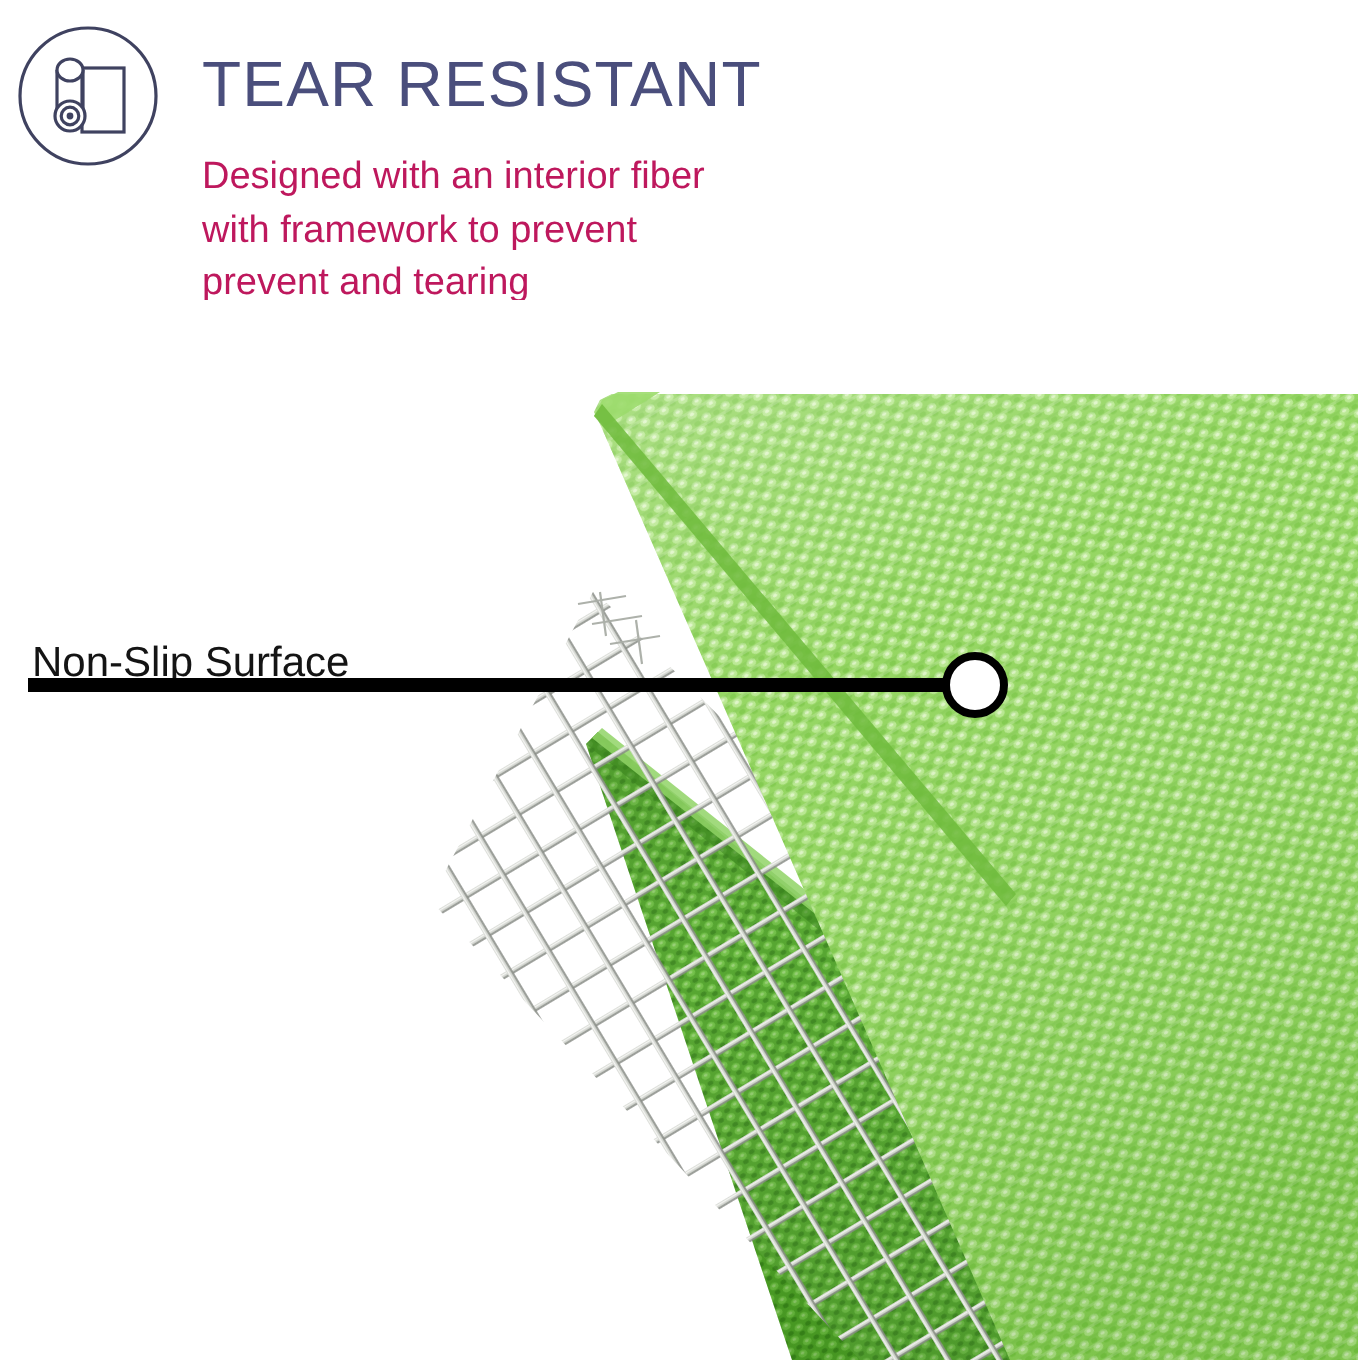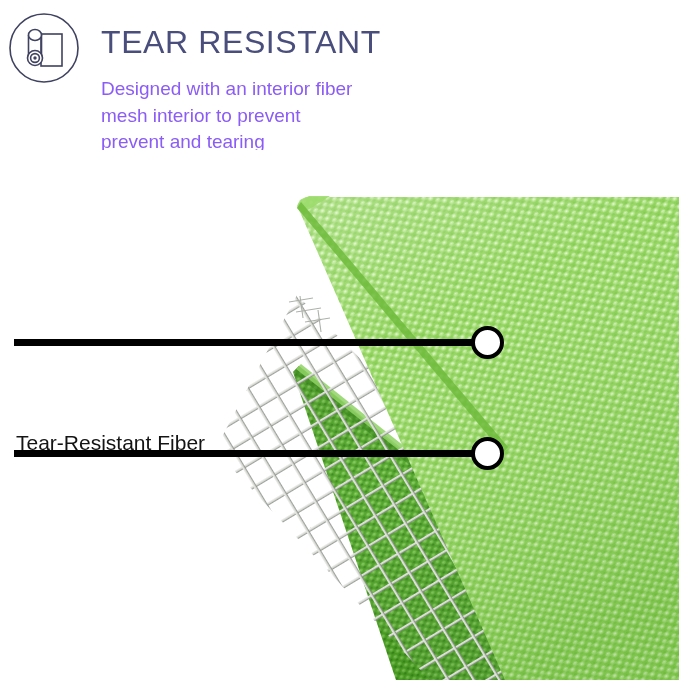--- a/index.html
+++ b/index.html
@@ -16,21 +16,21 @@
   #header{position:absolute;left:0;top:0;width:679px;height:175px;}
   #icon-badge{position:absolute;left:8px;top:12px;width:72px;height:72px;}
   #title{
     position:absolute;left:101px;top:26px;
     font-size:32px;font-weight:normal;letter-spacing:0.6px;
     color:#4a4e7c;line-height:1;white-space:nowrap;
   }
   #subtitle{
     position:absolute;left:101px;top:76px;width:360px;
     font-size:19px;font-weight:400;line-height:26.5px;
-    color:#8b5cf6;
+    color:#be185d;
   }
   #subtitle div{white-space:nowrap;}
 
   
   #photo{position:absolute;left:0;top:150px;width:679px;height:530px;overflow:hidden;}
 
   
   .callout{position:absolute;left:0;width:679px;height:40px;}
   .callout .cl-label{
     position:absolute;left:16px;bottom:12px;
@@ -68,21 +68,21 @@
         <circle cx="27" cy="46" r="7.5" fill="#fff" stroke="#3f4260" stroke-width="1.6"></circle>
         <circle cx="27" cy="46" r="4.4" fill="none" stroke="#3f4260" stroke-width="1.6"></circle>
         <circle cx="27" cy="46" r="1.7" fill="#3f4260" stroke="none"></circle>
       </svg>
     </div>
 
     <div id="title">TEAR RESISTANT</div>
 
     <div id="subtitle">
       <div>Designed with an interior fiber</div>
-      <div>mesh interior to prevent</div>
+      <div>with framework to prevent</div>
       <div>prevent and tearing</div>
     </div>
   </div>
 
   <div id="photo">
     <svg width="679" height="530" viewBox="0 0 679 530" xmlns="http://www.w3.org/2000/svg">
       <defs>
 
         <pattern id="nubTop" width="11" height="9" patternUnits="userSpaceOnUse" patternTransform="rotate(-31)">
           <rect width="11" height="9" fill="#8fd459"></rect>
@@ -178,24 +178,20 @@
         <line x1="289" y1="152" x2="313" y2="148"></line>
         <line x1="296" y1="162" x2="321" y2="158"></line>
         <line x1="305" y1="172" x2="330" y2="168"></line>
         <line x1="300" y1="146" x2="303" y2="168"></line>
         <line x1="318" y1="160" x2="321" y2="182"></line>
       </g>
     </svg>
   </div>
 
   <div class="callout" style="top:311px;height:45px;">
-    <div class="cl-line" style="width:461px;bottom:10px;"></div>
-    <div class="cl-dot" style="left:471px;bottom:-3px;"></div>
-  </div>
-
-  <div class="callout" style="top:422px;height:45px;">
-    <div class="cl-label">Tear-Resistant Fiber</div>
+    <div class="cl-label">Non-Slip Surface</div>
     <div class="cl-line" style="width:461px;bottom:10px;"></div>
     <div class="cl-dot" style="left:471px;bottom:-3px;"></div>
   </div>
 
 
+
 </div>
 
 </body></html>

